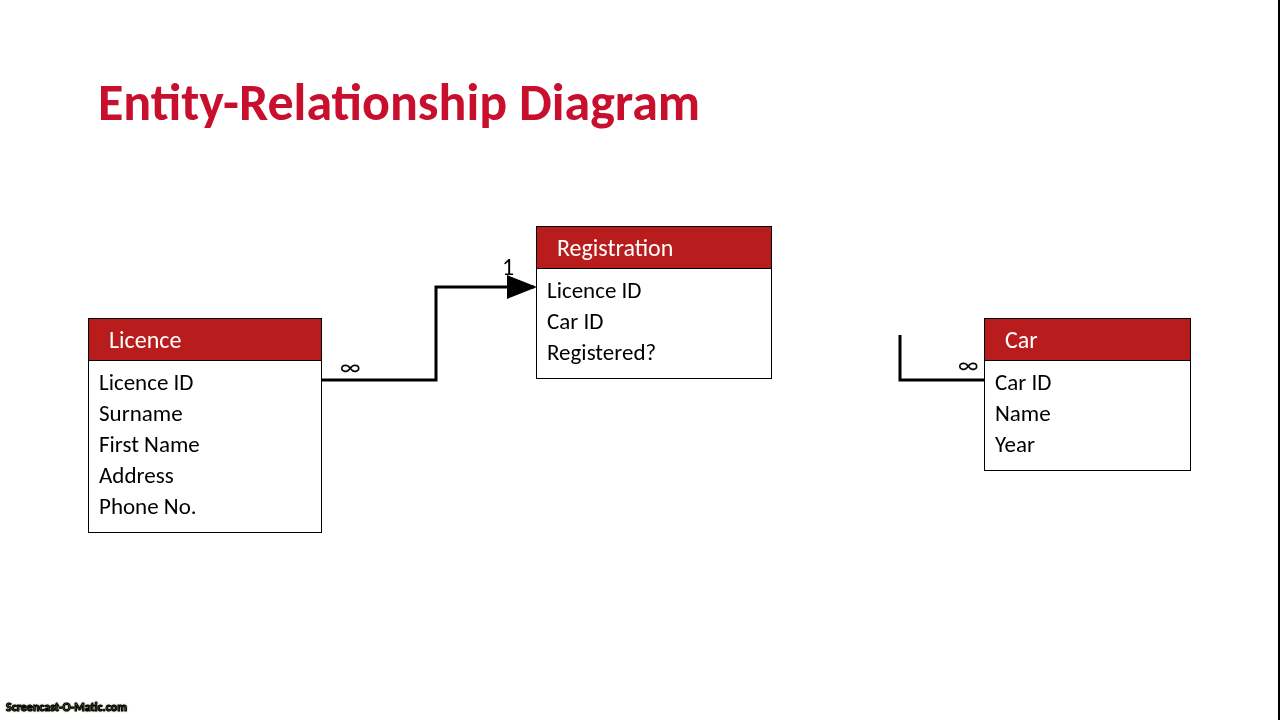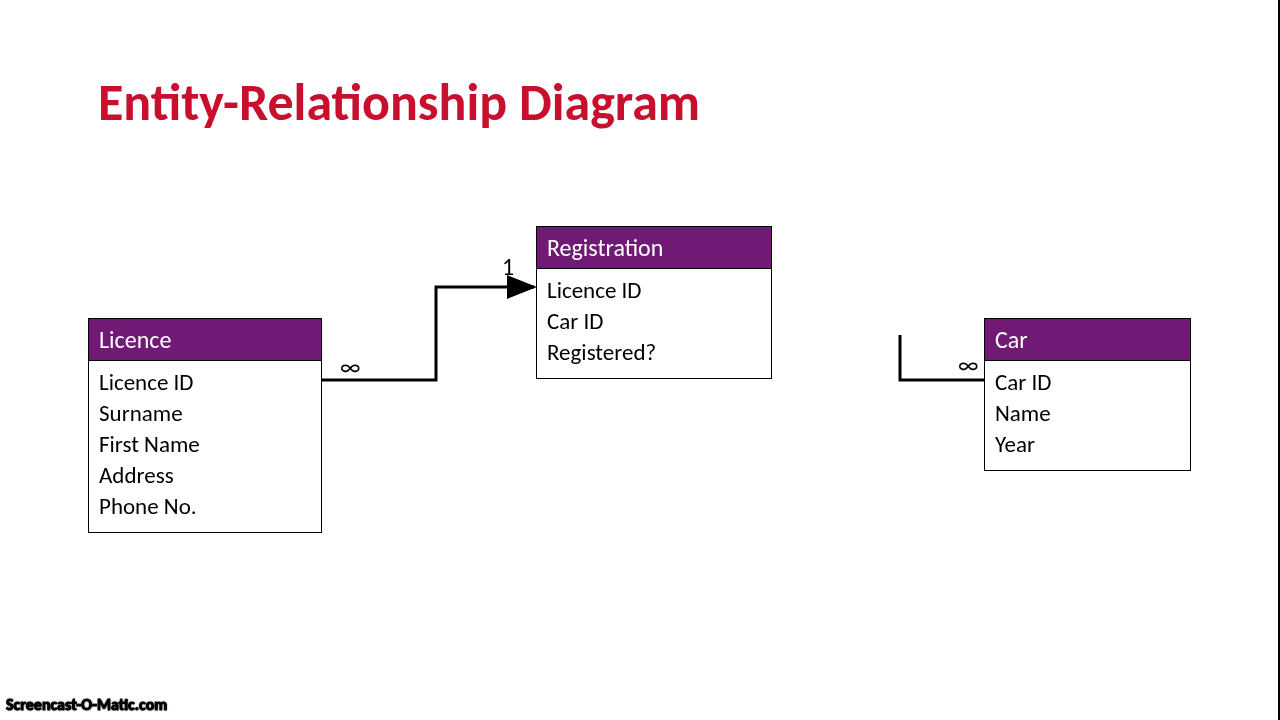--- a/index.html
+++ b/index.html
@@ -18,46 +18,46 @@
       font-size: 52px;
       font-weight: 700;
       color: #C8102E;
     }
     .entity {
       position: absolute;
       border: 1.5px solid #000;
       background: #fff;
     }
     .entity-header {
-      background: #701a75;
+      background: #b91c1c;
       color: #fff;
       font-size: 24px;
-      padding: 6px 10px;
+      padding: 6px 20px;
       border-bottom: 1.5px solid #000;
     }
     .entity-body {
       padding: 6px 10px 10px 10px;
     }
     .entity-field {
       font-size: 23px;
       color: #000;
       line-height: 1.35;
     }
     .cardinality {
       position: absolute;
       font-size: 24px;
       color: #000;
     }
     .watermark {
       position: absolute;
       bottom: 6px;
       left: 6px;
-      font-size: 16px;
+      font-size: 12px;
       font-weight: bold;
-      color: #000000;
+      color: #4d7c0f;
       -webkit-text-stroke: 1px #000;
       text-shadow: 0 0 2px #000;
     }
     .vline {
       position: absolute;
       right: 0;
       top: 0;
       width: 2px;
       height: 720px;
       background: #000;

